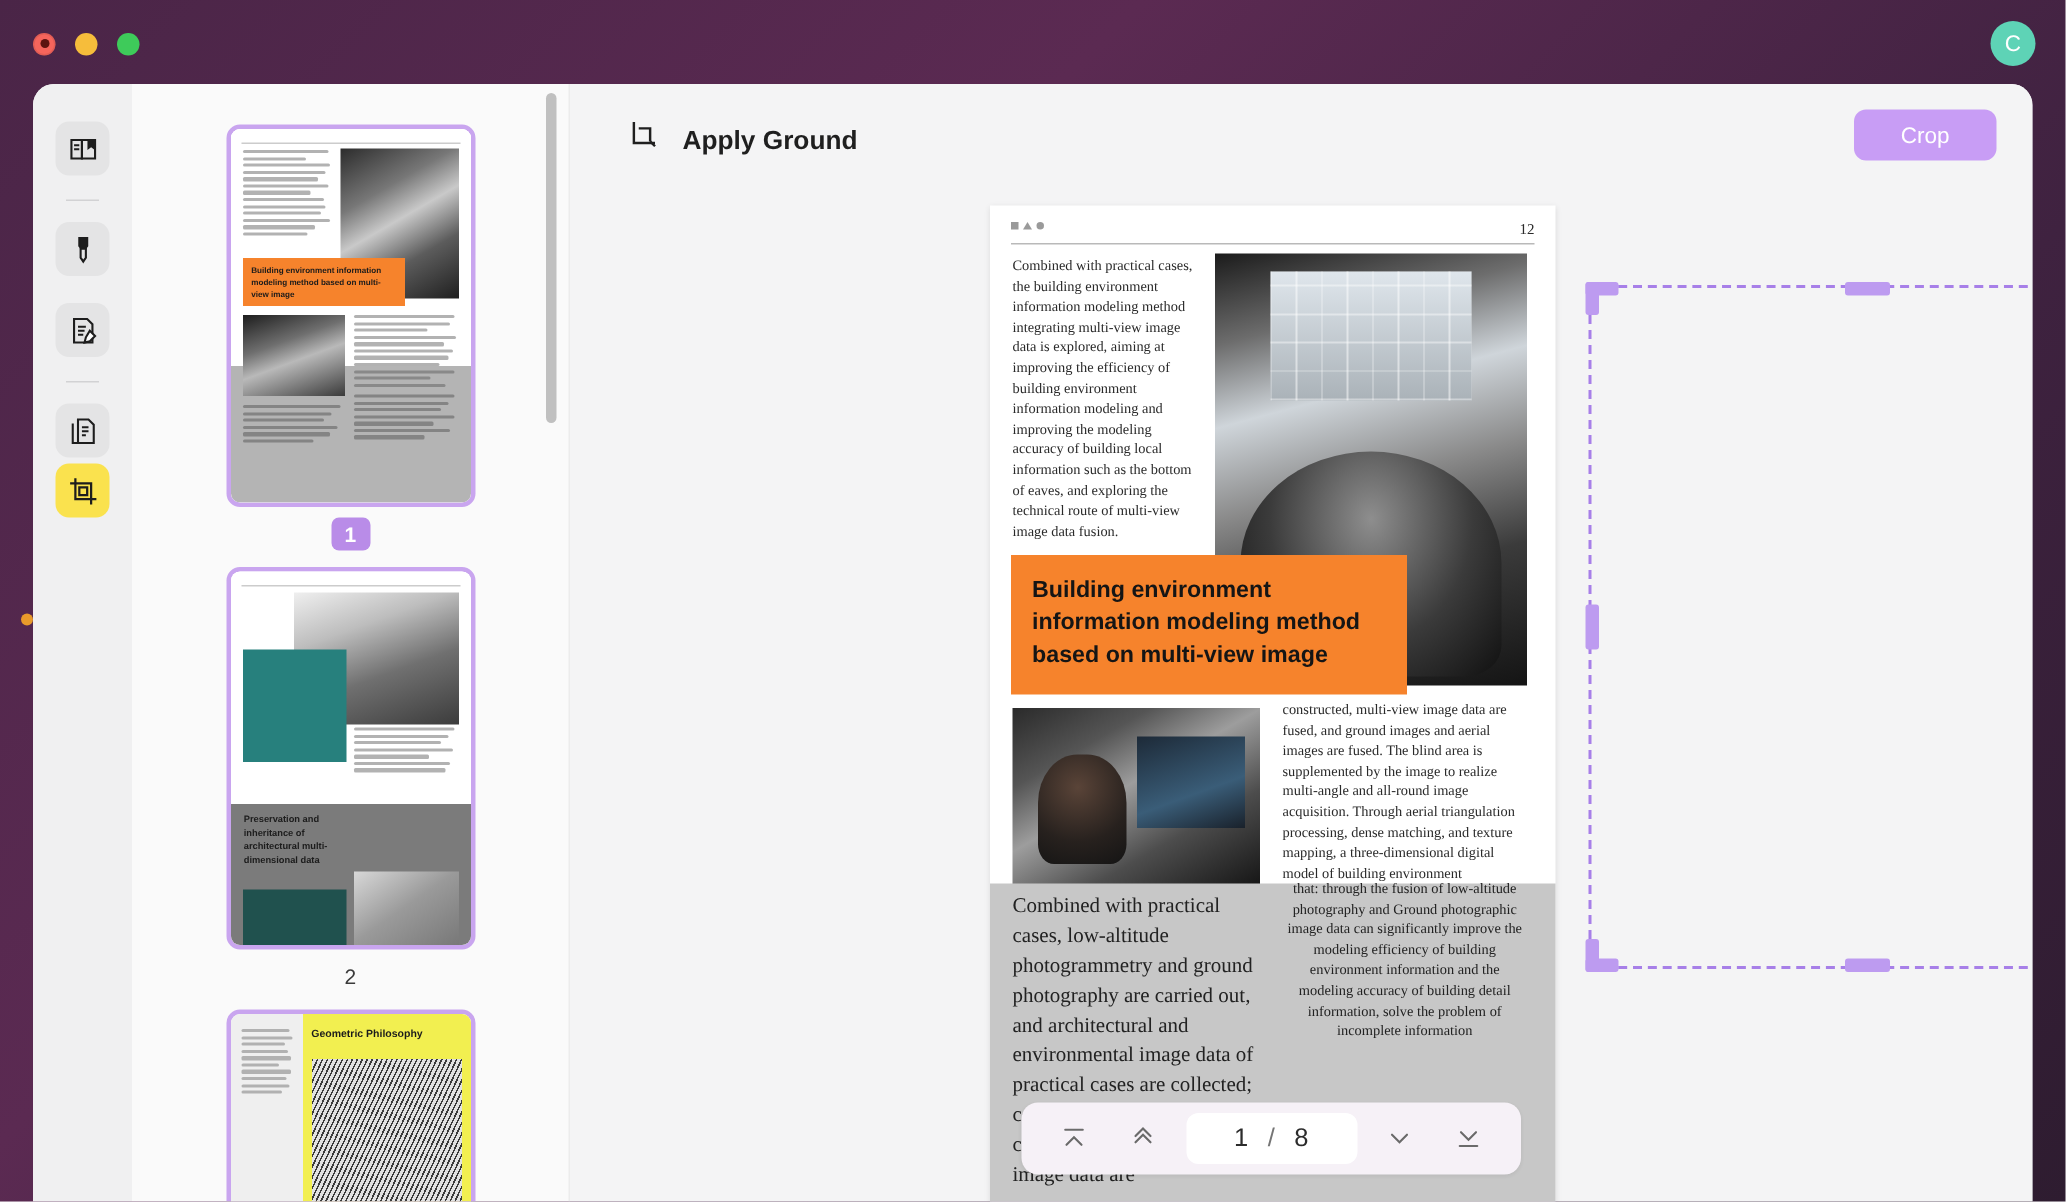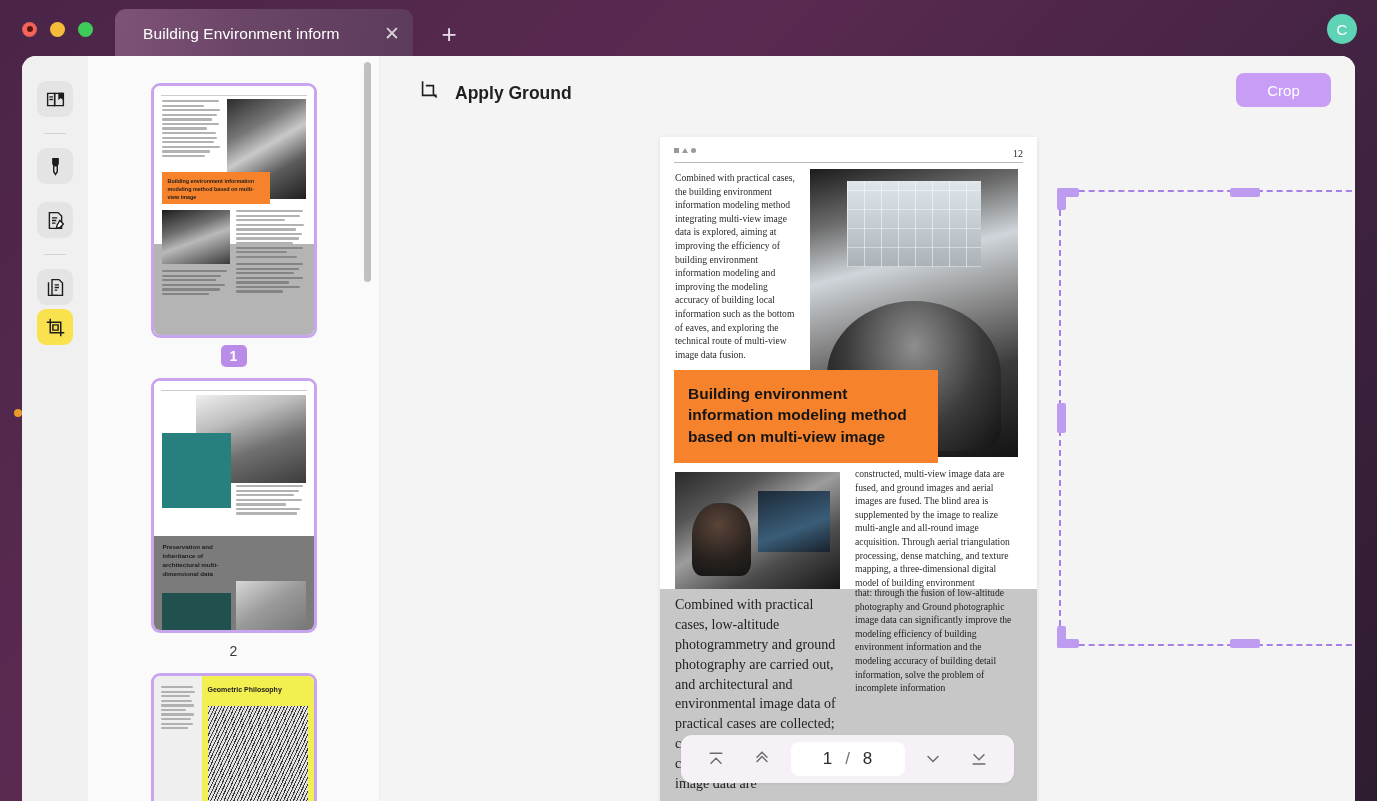--- a/index.html
+++ b/index.html
@@ -253,21 +253,21 @@
   }
   #pg-gray {
     position:absolute; left: 0; right: 0; top: 452px; bottom: 0; background: #c7c7c7;
   }
   #pg-col3 {
     position:absolute; left: 15px; top: 458px; width: 165px;
     font-family: "Liberation Serif", serif; font-size: 14px; line-height: 1.42; color: #222;
   }
   #pg-col4 {
     position:absolute; left: 195px; top: 449px; width: 163px;
-    font-family: "Liberation Serif", serif; font-size: 9.6px; line-height: 1.42; color: #222;
+    font-family: "Liberation Serif", serif; font-size: 9.6px; line-height: 1.42; color: #222; text-align: center;
   }
 
   
   #crop-box {
     position:absolute; left: 679px; top: 134px; width: 372px; height: 456px;
     border: 2px dashed #a77fe8;
     pointer-events: none;
   }
   .handle { position:absolute; background: #bd9bf0; border-radius: 2px; }
   .h-tl { left:-4px; top:-4px; width:22px; height:9px; }
@@ -298,27 +298,20 @@
   #pagecount .slash { color: #757575; }
 </style>
 </head>
 <body>
 
 <div id="titlebar">
   <div class="traffic">
     <div class="dot red"></div>
     <div class="dot yellow"></div>
     <div class="dot green"></div>
-  </div>
-  <div id="tabstrip">
-    <div id="tab">
-      <span id="tab-title">Building Environment inform</span>
-      <span id="tab-close">✕</span>
-    </div>
-    <div id="newtab">+</div>
   </div>
   <div id="avatar">
     <span>C</span>
   </div>
 </div>
 
 <div id="appwin">
 
   <div id="rail">
     <div class="tool plain">

